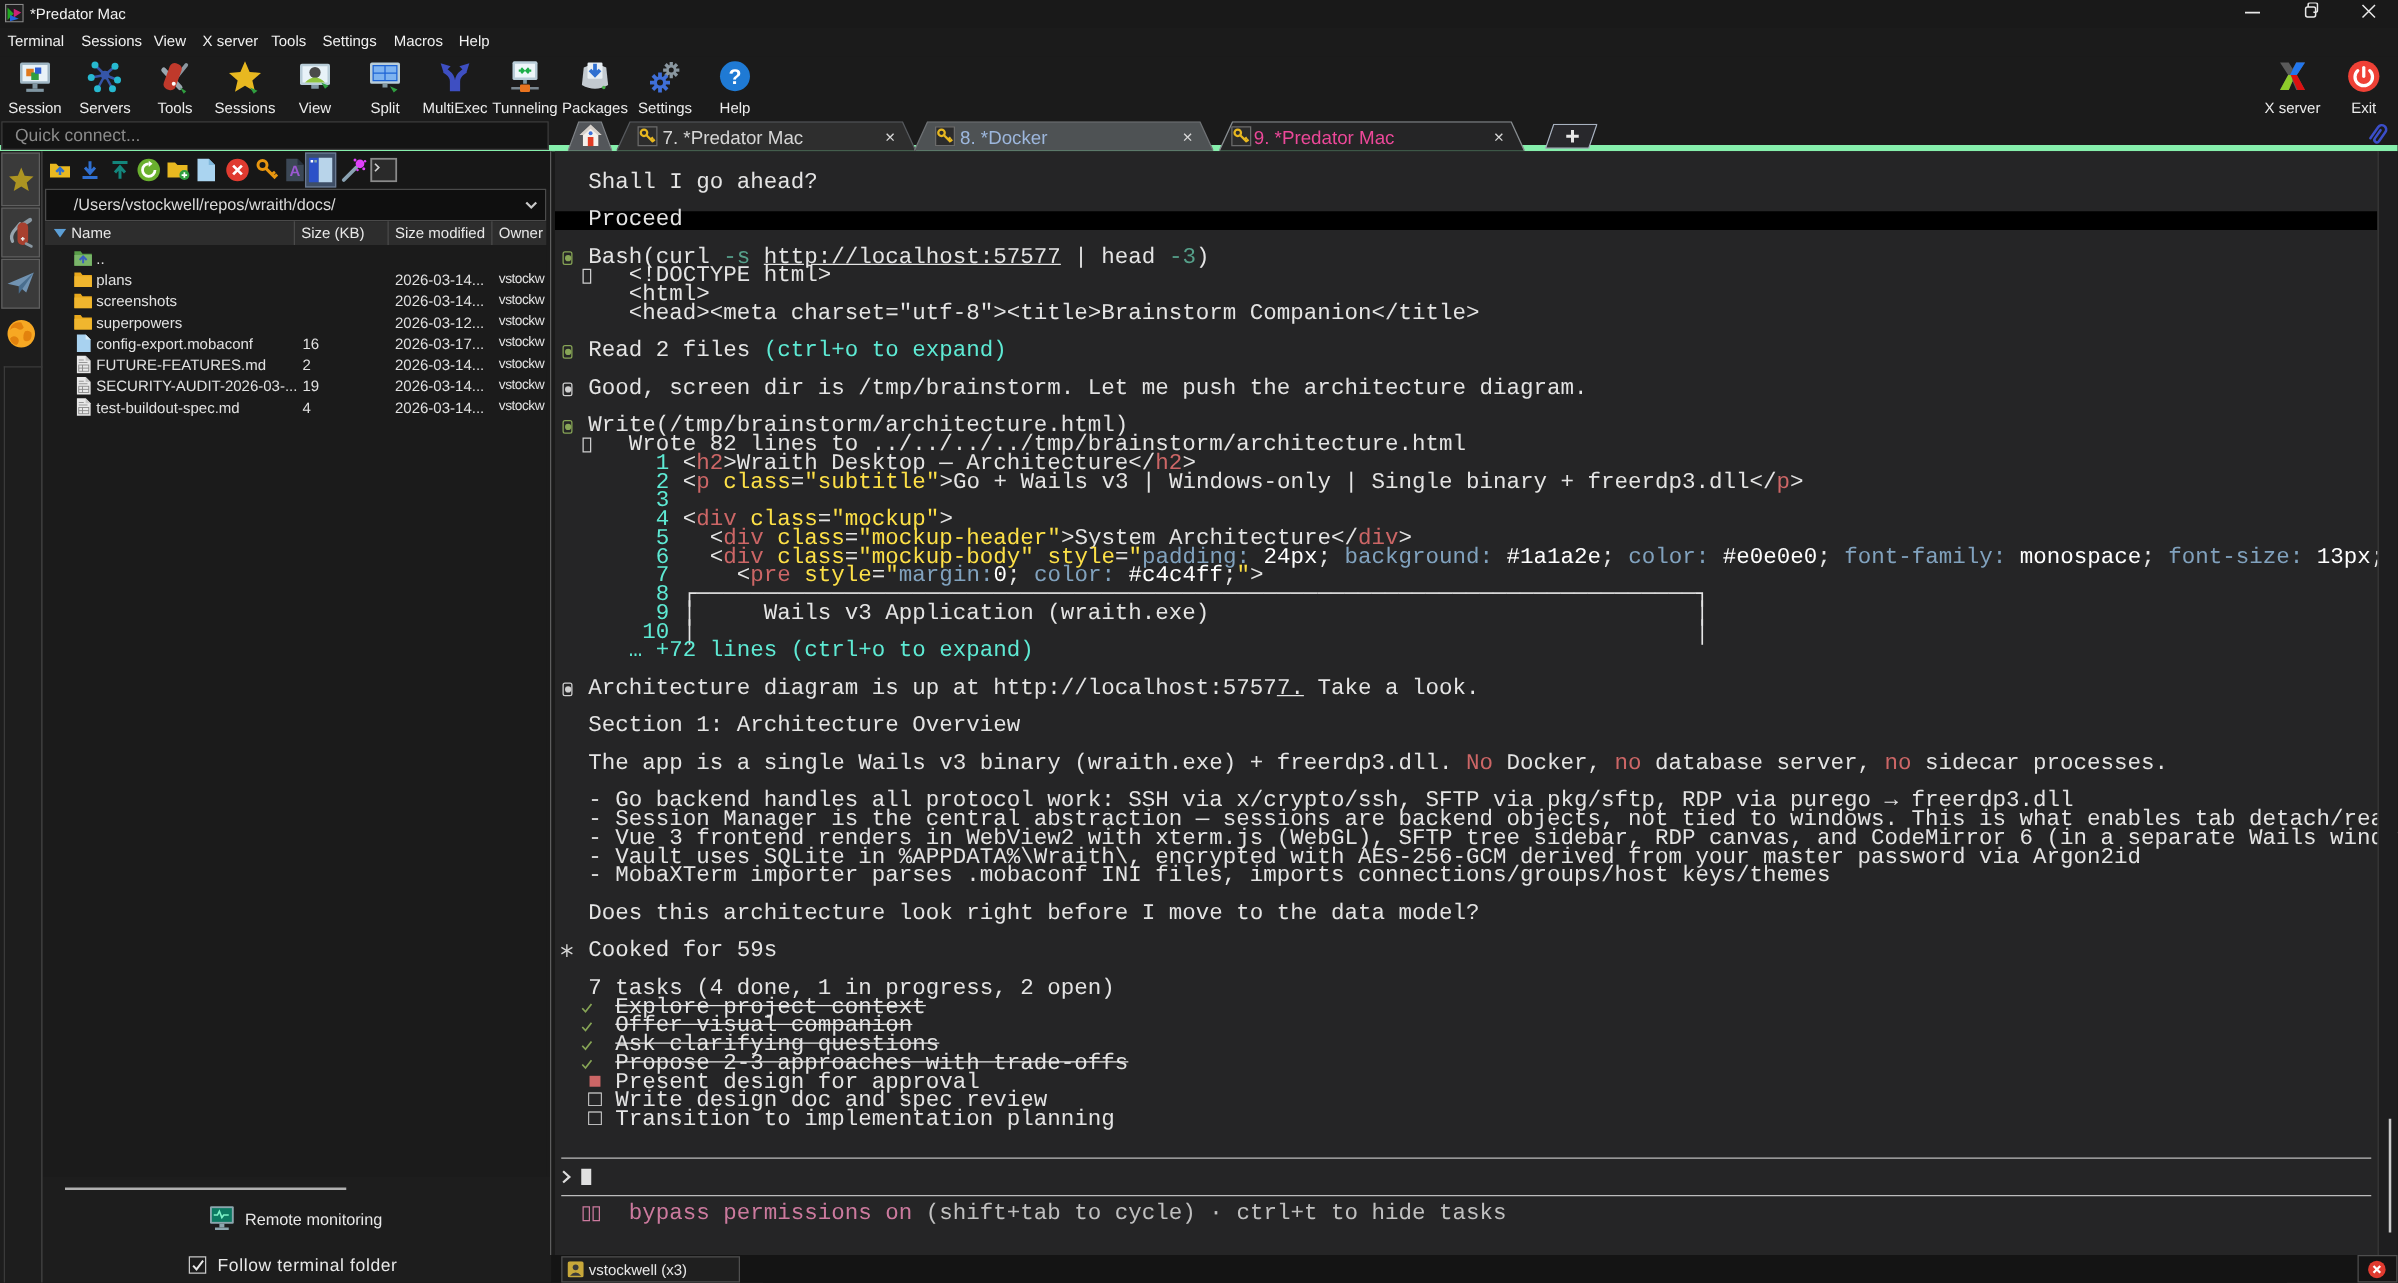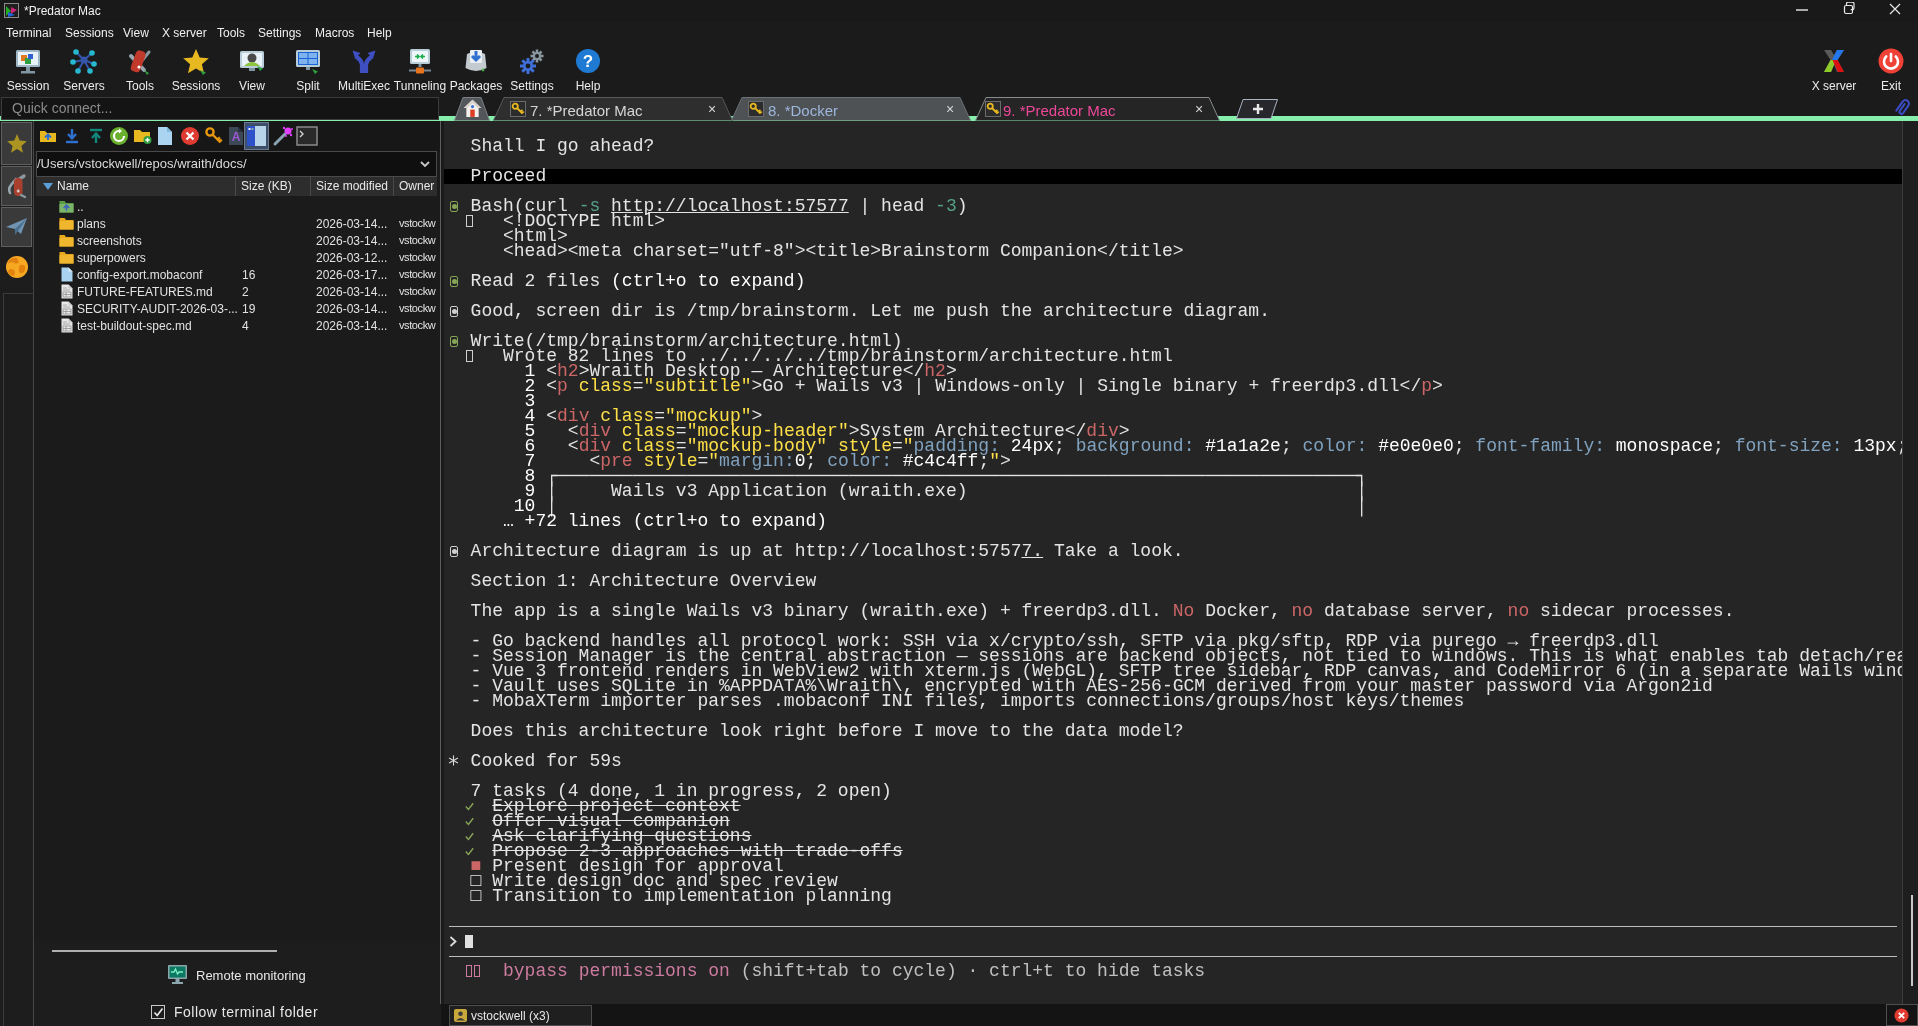--- a/index.html
+++ b/index.html
@@ -16,34 +16,34 @@
 .tab{position:absolute;top:1px;height:24px}
 .tabbg{position:absolute;left:0;top:0;width:100%;height:100%}
 .tab .txt{position:absolute;top:5px;font-size:15px;white-space:nowrap}
 .tab .x{position:absolute;top:4px;font-size:14px;color:#d8d8d8}
 .keyic{position:absolute;top:4px;width:16px;height:16px;background:#2c2c2c;border:1px solid #6b6b6b}
 #sidebar{position:absolute;left:0;top:121px;width:441px;height:905px;background:#1c1c1c}
 #strip{position:absolute;left:0;top:0;width:34px;height:905px;background:#1d1d1d;border-right:1px solid #464646}
 .sbtn{position:absolute;left:1px;width:31px;height:40px;background:#3a3a3a;border:1px solid #5f5f5f}
 #fpanel{position:absolute;left:34px;top:0;width:407px;height:905px;background:#1b1b1b}
 #ftool{position:absolute;left:0;top:0;width:407px;height:31px;background:#171717}
-#fpath{position:absolute;left:2px;top:30px;width:401px;height:26px;background:#0f0f0f;border:1px solid #4a4a4a;color:#dadada;font-size:13px;line-height:24px;padding-left:0}
+#fpath{position:absolute;left:2px;top:30px;width:401px;height:26px;background:#0f0f0f;border:1px solid #4a4a4a;color:#dadada;font-size:13px;line-height:24px;padding-left:22px}
 #fhead{position:absolute;left:2px;top:56px;width:401px;height:19px;background:#2d2d2d;color:#e8e8e8;font-size:12px}
 #frows{position:absolute;left:2px;top:75px;width:401px;height:762px;background:#1b1b1b;font-size:12px;color:#e2e2e2;overflow:hidden}
 .frow{position:absolute;left:0;height:17px;width:401px}
 .frow .nm{position:absolute;left:41px;top:2px;white-space:nowrap}
 .frow .sz{position:absolute;left:206px;top:2px}
 .frow .dt{position:absolute;left:280px;top:2px}
 .frow .ow{position:absolute;left:363px;top:2px;font-size:11px;letter-spacing:-0.4px}
 #fbottom{position:absolute;left:0;top:820px;width:407px;height:85px;background:#1d1d1d}
 #term{position:absolute;left:444px;top:121px;width:1458px;height:883px;background:#252526}
 #termpre{position:absolute;left:5px;top:18px;font-family:"Liberation Mono",monospace;font-size:18px;line-height:15px;color:#e4e4e4;white-space:pre}
 #scrlane{position:absolute;left:1902px;top:121px;width:16px;height:883px;background:#1e1e1f;border-left:1px solid #3c3c3c}
 #statusbar{position:absolute;left:441px;top:1004px;width:1477px;height:22px;background:#141414}
-.gray{color:#ffffff}
+.gray{color:#5eead4}
 .red{color:#cc6666}
 .olive{color:#fde047}
 .blue{color:#81a2be}
 .purp{color:#ffffff}
 .teal{color:#56a08a}
 .pink{color:#cc7a9e}
 s{text-decoration:line-through}
 u{}
 </style></head>
 <body>

